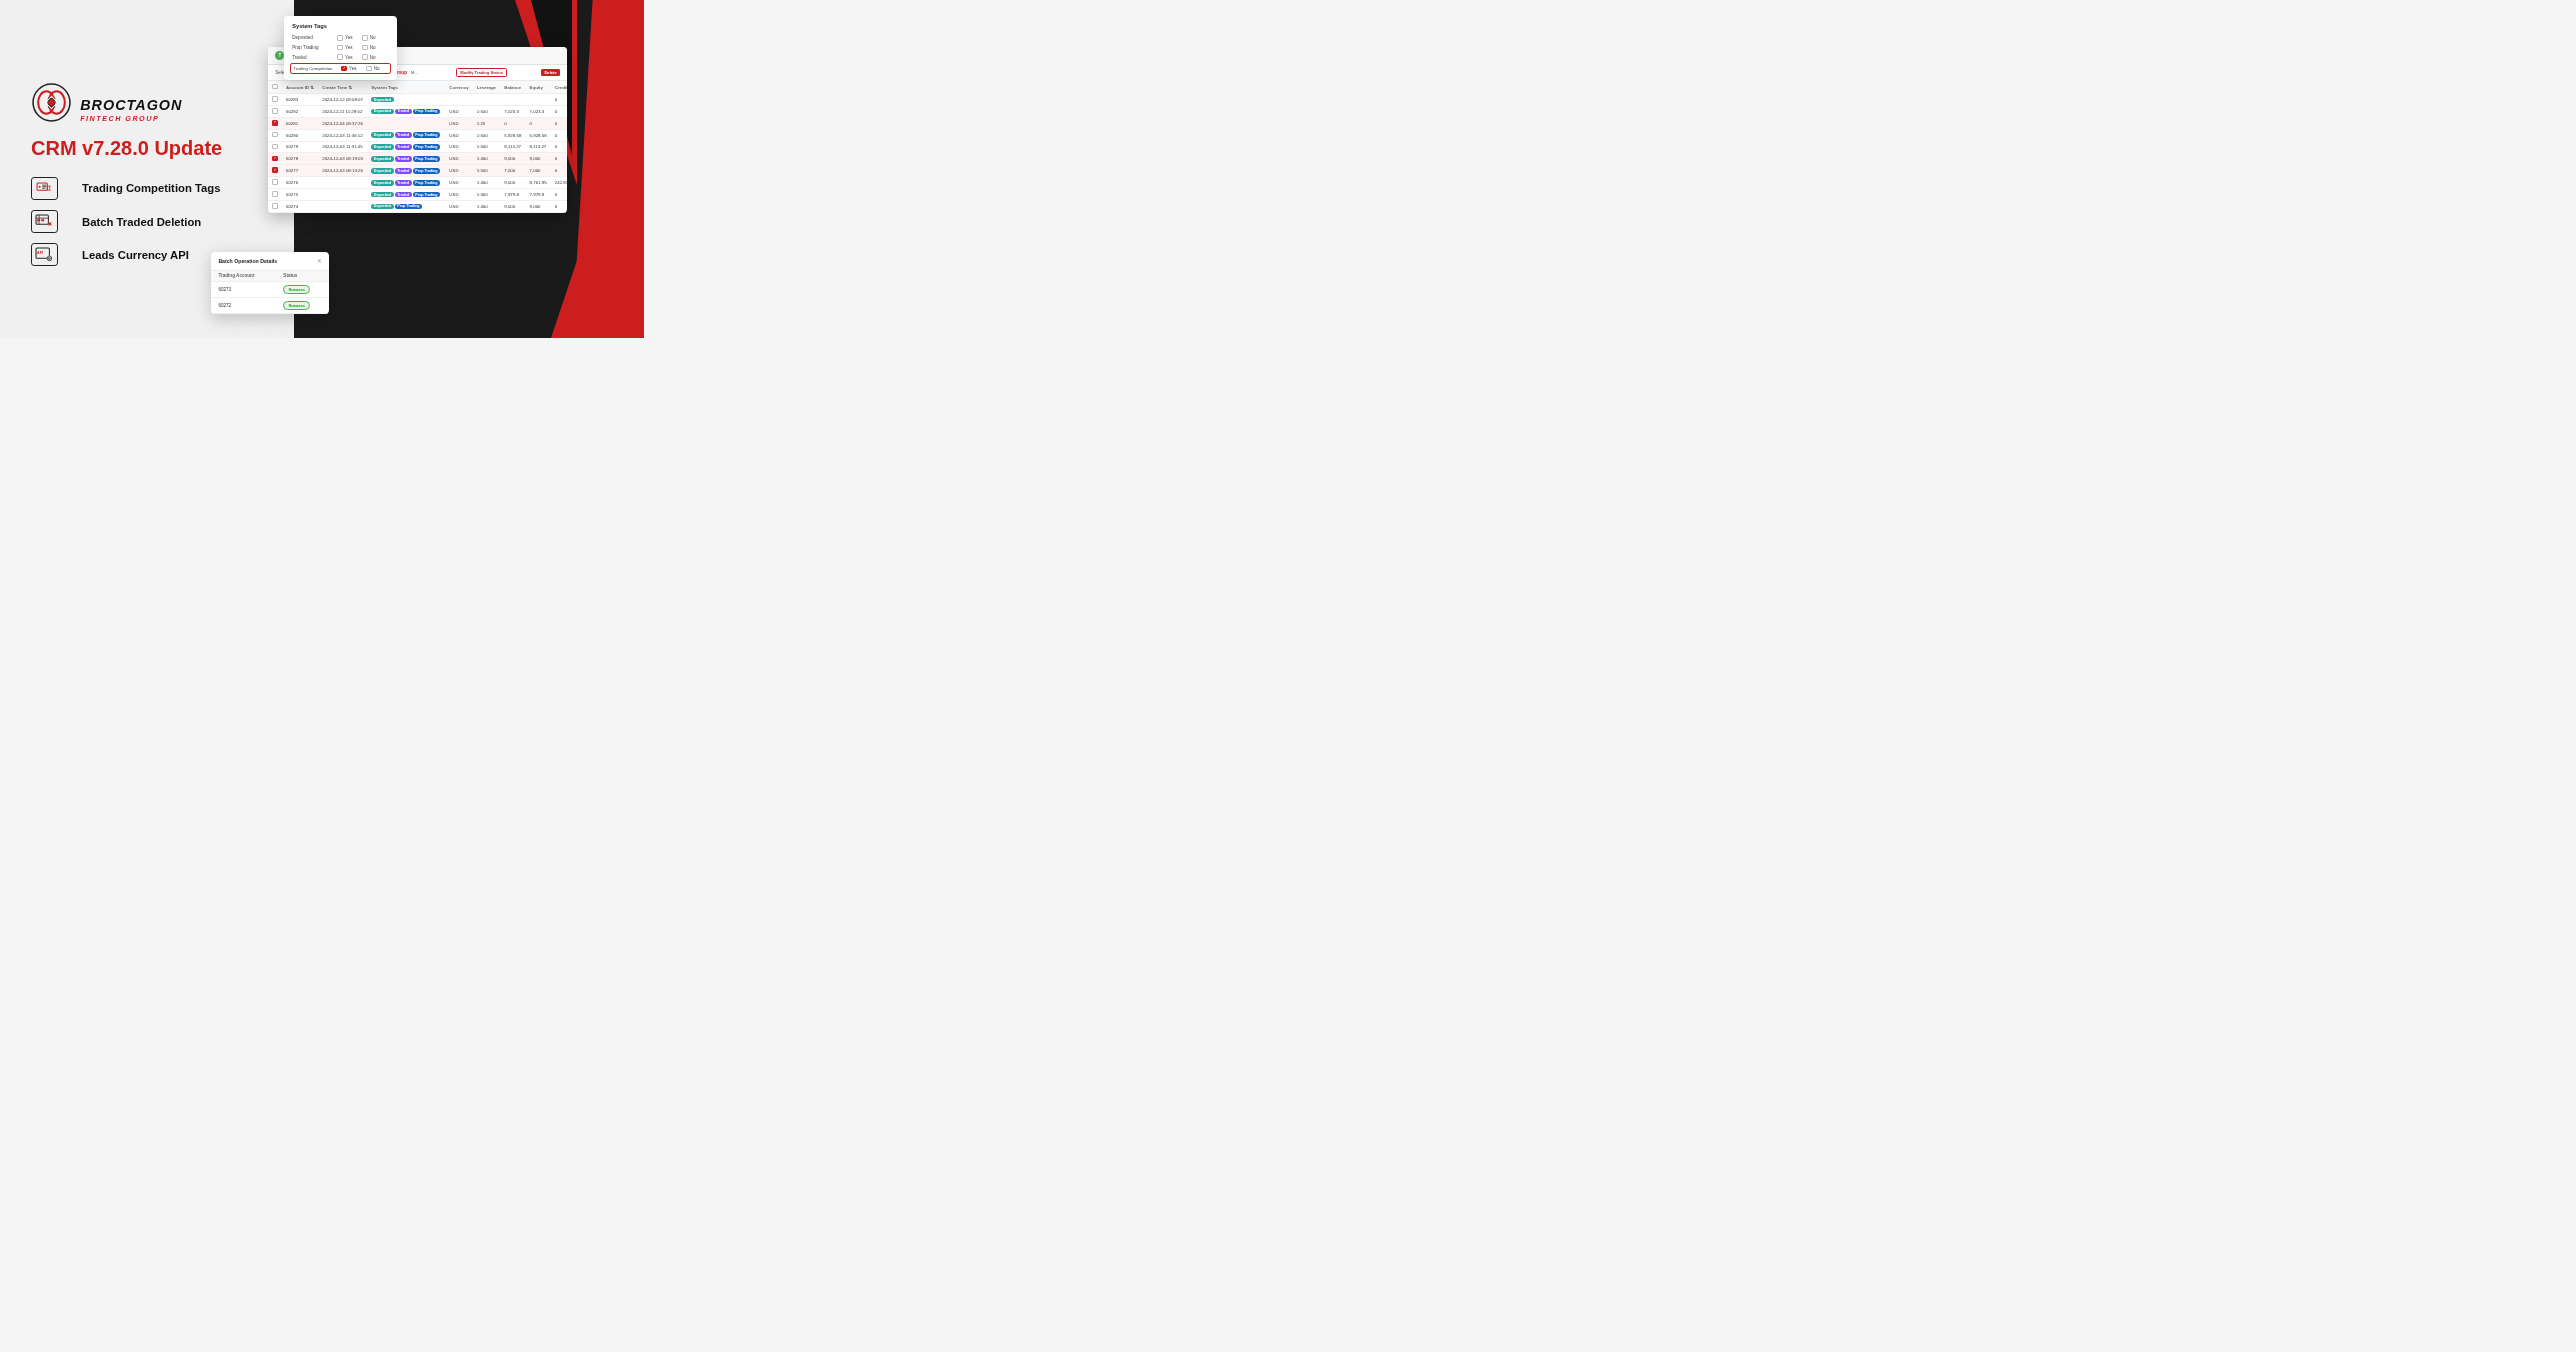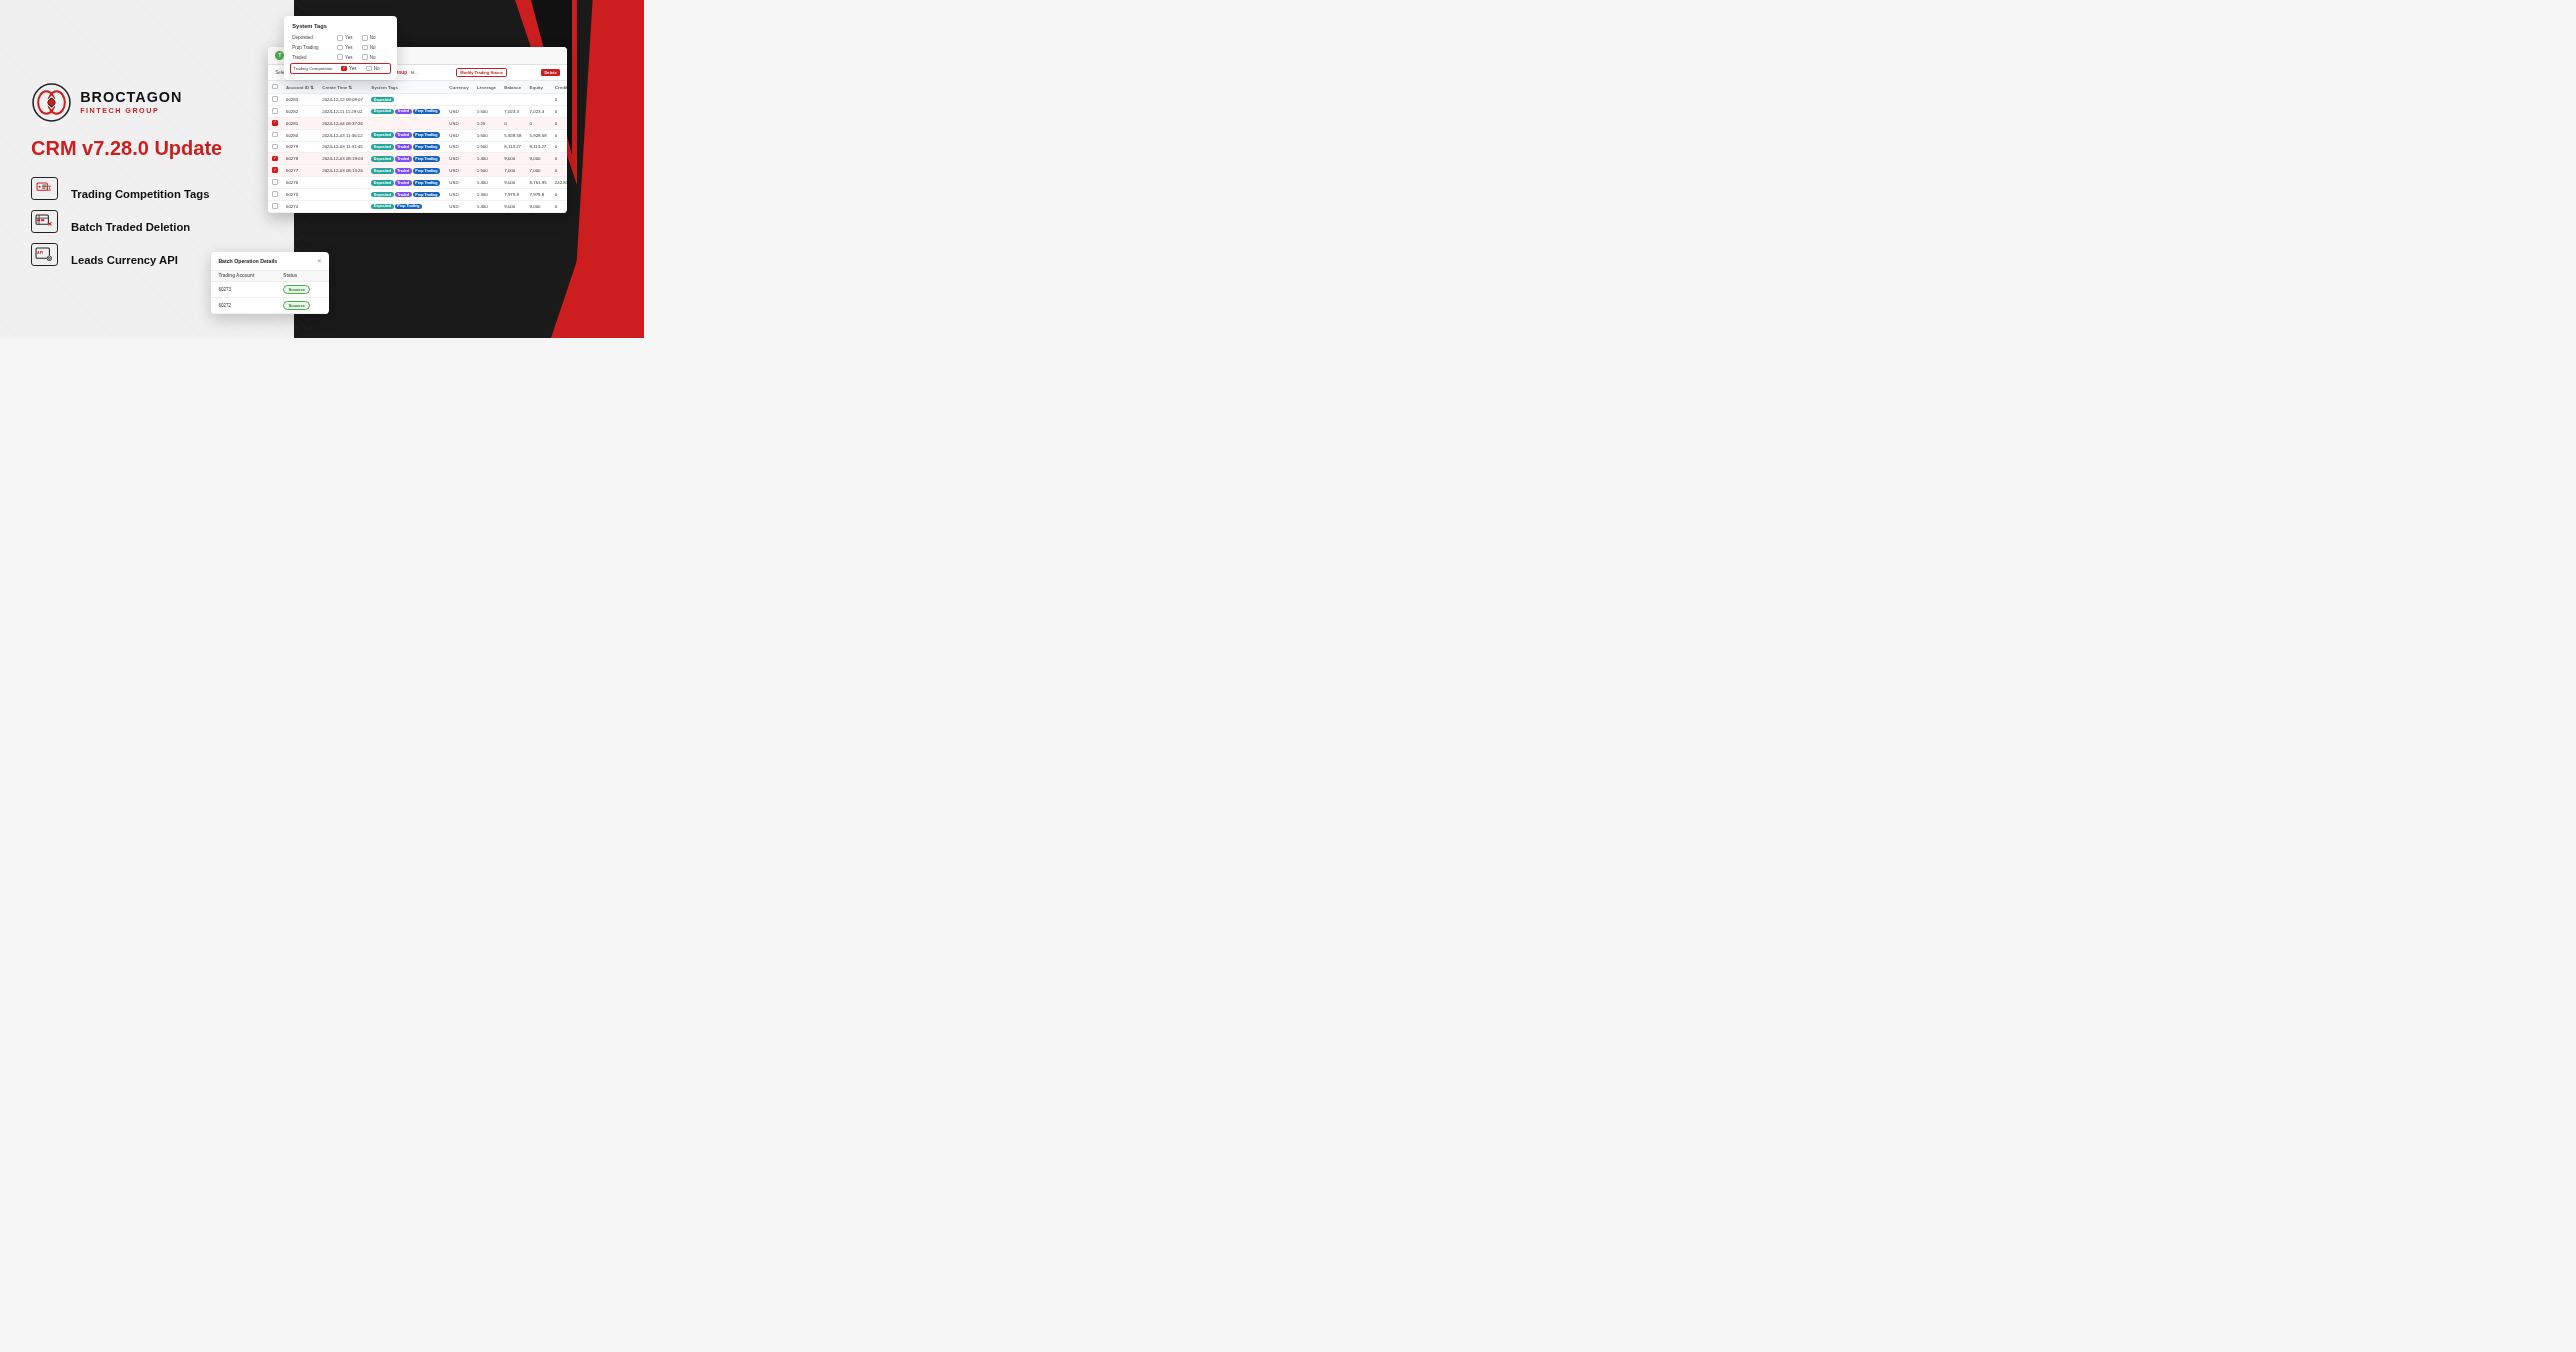--- a/index.html
+++ b/index.html
@@ -78,22 +78,23 @@
       z-index: 10;
       display: flex;
       flex-direction: column;
       justify-content: center;
       padding-left: 31px;
       padding-top: 10.3px;
     }
 
     .logo-area {
       display: flex;
-      align-items: center;
+      align-items: flex-end;
       margin-bottom: 14.4px;
+      font-style: italic;
     }
 
     .logo-icon {
       width: 41px;
       height: 41px;
       margin-right: 8.2px;
       flex-shrink: 0;
     }
 
     .logo-text-group {
@@ -125,22 +126,22 @@
     }
 
     .feature-list {
       display: flex;
       flex-direction: column;
       gap: 10.3px;
     }
 
     .feature-item {
       display: flex;
-      align-items: flex-end;
-      gap: 13px;
+      align-items: center;
+      gap: 24px;
     }
 
     .feature-icon-box {
       width: 27px;
       height: 23px;
       border: 1.3px solid #222;
       border-radius: 3.1px;
       display: flex;
       align-items: center;
       justify-content: center;

